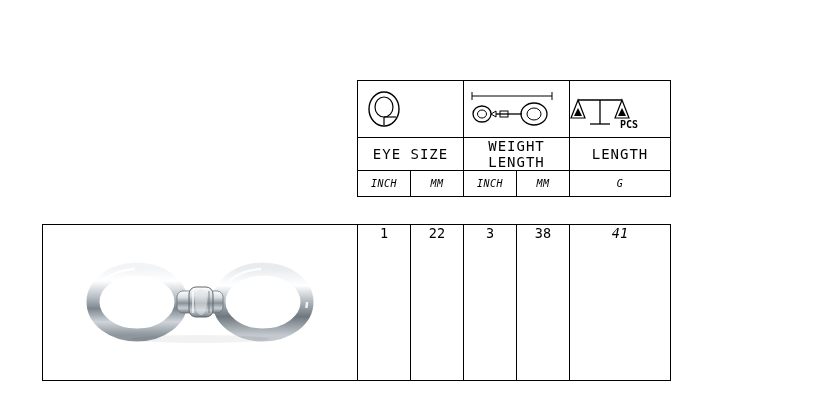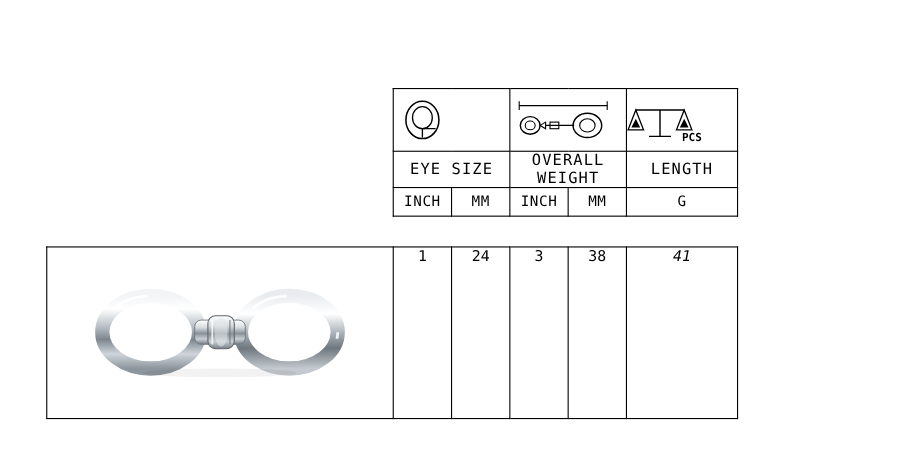--- a/index.html
+++ b/index.html
@@ -35,23 +35,24 @@
     height: 56px;
   }
   .label-cell {
     height: 23px;
     font-size: 14px;
     letter-spacing: 1px;
     font-family: "DejaVu Sans Mono", monospace;
   }
   .unit-cell {
     height: 25px;
-    font-size: 13px;
+    font-size: 10px;
     letter-spacing: 0.5px;
     font-family: "DejaVu Sans Mono", monospace;
+    font-style: italic;
   }
 
   .w-eye   { width: 104px; }
   .w-inch1 { width: 52px; }
   .w-mm1   { width: 52px; }
   .w-len   { width: 104px; }
   .w-inch2 { width: 52px; }
   .w-mm2   { width: 52px; }
   .w-wt    { width: 100px; }
 
@@ -137,21 +138,21 @@
           <path d="M52 16 L45 34 L59 34 Z" fill="none" stroke="#000" stroke-width="1.2"></path>
           <path d="M4 32 L8 24 L12 32 Z" fill="#000"></path>
           <path d="M48 32 L52 24 L56 32 Z" fill="#000"></path>
           <text x="50" y="44" font-family="DejaVu Sans Mono, monospace" font-size="10" font-weight="bold" fill="#000">PCS</text>
         </svg>
       </span>
     </td>
   </tr>
   <tr>
     <td class="label-cell w-eye" colspan="2">EYE SIZE</td>
-    <td class="label-cell w-len" colspan="2">OVERALL WEIGHT</td>
+    <td class="label-cell w-len" colspan="2">WEIGHT LENGTH</td>
     <td class="label-cell w-wt">LENGTH</td>
   </tr>
   <tr>
     <td class="unit-cell w-inch1">INCH</td>
     <td class="unit-cell w-mm1">MM</td>
     <td class="unit-cell w-inch2">INCH</td>
     <td class="unit-cell w-mm2">MM</td>
     <td class="unit-cell w-wt">G</td>
   </tr>
 </tbody>
@@ -200,19 +201,19 @@
           <rect x="104" y="40" width="24" height="30" rx="7" fill="url(#hub)" stroke="#5f666d" stroke-width="1"></rect>
           <ellipse cx="116" cy="55" rx="6" ry="13" fill="#e3e7ea" opacity="0.55"></ellipse>
           <line x1="108" y1="44" x2="108" y2="66" stroke="#ffffff" stroke-width="1.6" opacity="0.8"></line>
           <line x1="124" y1="44" x2="124" y2="66" stroke="#6b7279" stroke-width="1.2" opacity="0.7"></line>
 
           <ellipse cx="115" cy="92" rx="70" ry="4" fill="#000000" opacity="0.05"></ellipse>
         </svg>
       </div>
     </td>
     <td class="cell-val v-inch1">1</td>
-    <td class="cell-val v-mm1">24</td>
+    <td class="cell-val v-mm1">22</td>
     <td class="cell-val v-inch2">3</td>
     <td class="cell-val v-mm2">38</td>
     <td class="cell-val v-wt">41</td>
   </tr>
 </tbody>
   </table>
 
 </body></html>

